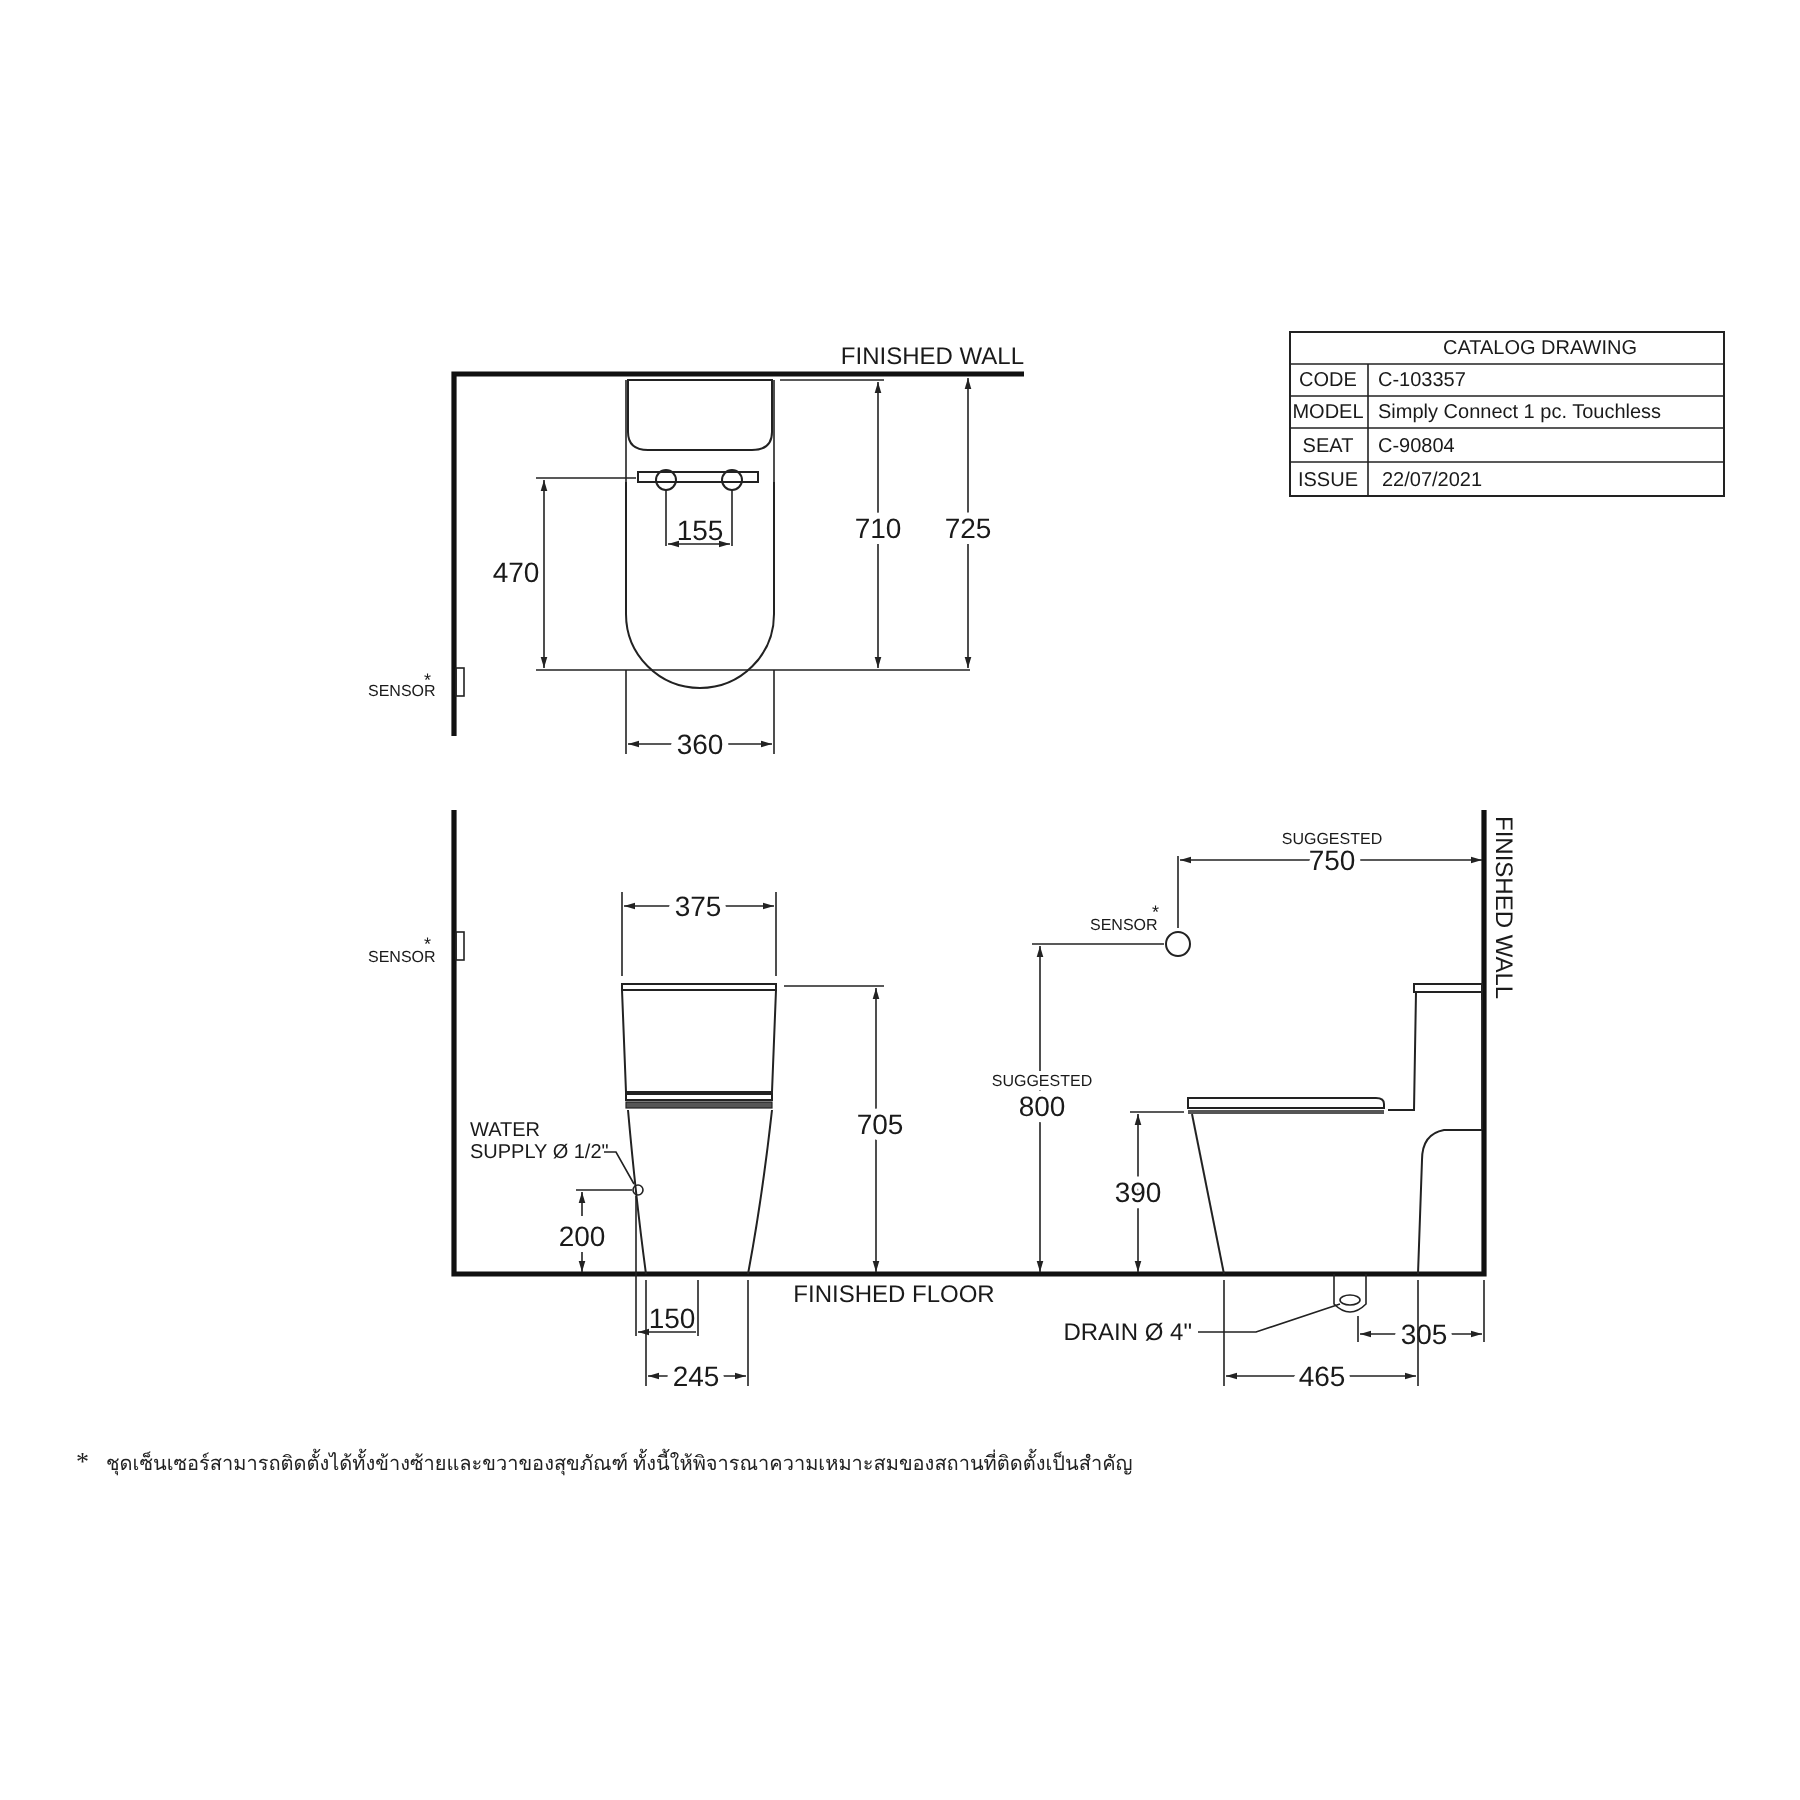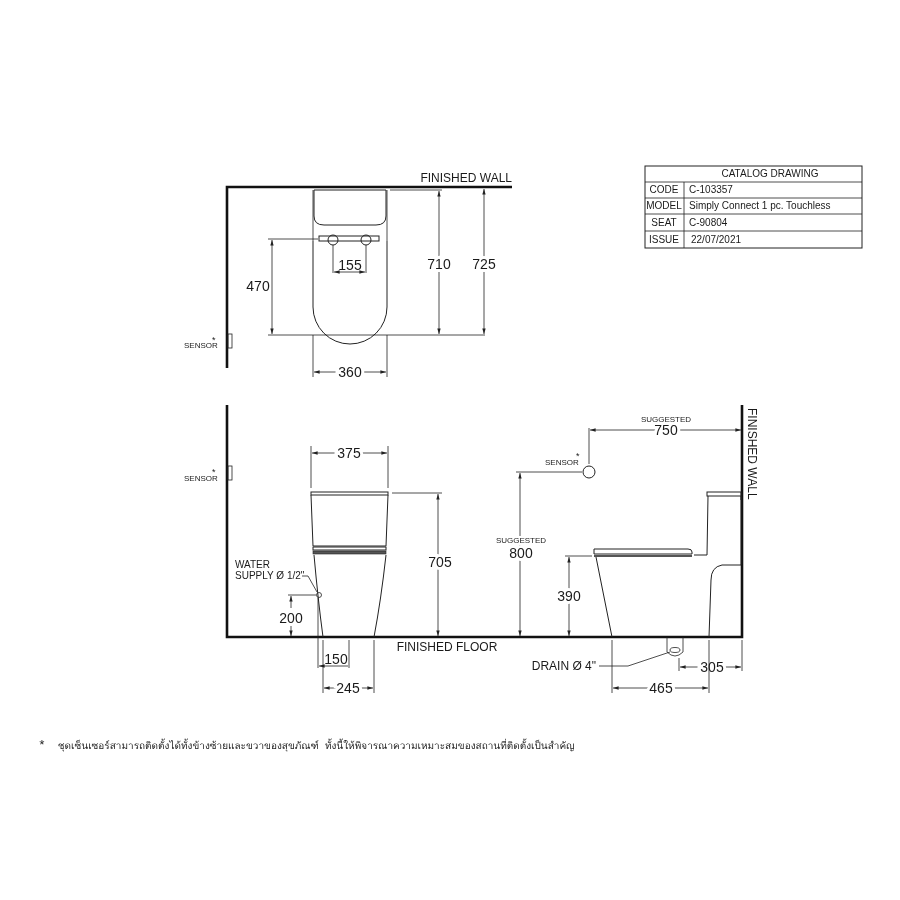--- a/index.html
+++ b/index.html
@@ -7,21 +7,21 @@
   svg { position: absolute; left: 0; top: 0; }
   .t { font-family: "Liberation Sans", "DejaVu Sans", sans-serif; fill: #1a1a1a; }
   .dim { font-size: 14px; }
   .lbl { font-size: 12px; }
   .small { font-size: 8px; }
   .tiny { font-size: 9px; }
   .tbl { font-size: 10px; }
   .thin { stroke: #222; stroke-width: 0.8; fill: none; }
   .body { stroke: #222; stroke-width: 1; fill: none; }
   .wall { stroke: #111; stroke-width: 2.6; fill: none; }
-  .note { position: absolute; left: 38px; top: 738px; font-size: 10px; color: #222; font-family: Liberation Mono, monospace; white-space: nowrap; }
+  .note { position: absolute; left: 38px; top: 723px; font-size: 10px; color: #222; font-family: Liberation Serif, serif; white-space: nowrap; }
   .note .star { font-size: 13px; margin-right: 6px; }
 </style>
 </head>
 <body>
 
 <svg width="900" height="900" viewBox="0 0 900 900" xmlns="http://www.w3.org/2000/svg">
   <defs>
     <marker id="arr" viewBox="0 0 10 10" refX="10" refY="5" markerWidth="7" markerHeight="7" orient="auto-start-reverse">
       <path d="M0,2 L10,5 L0,8 z" fill="#222"></path>
     </marker>

